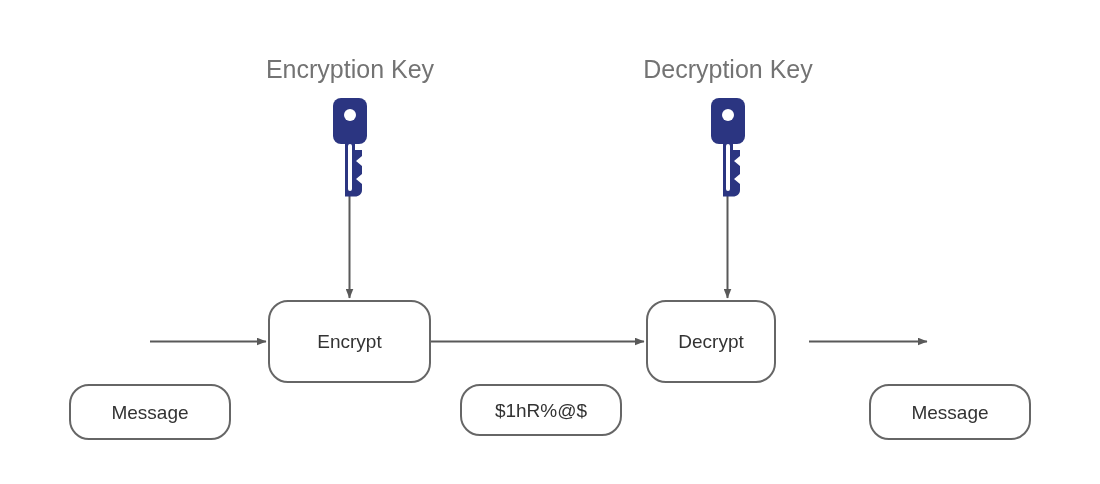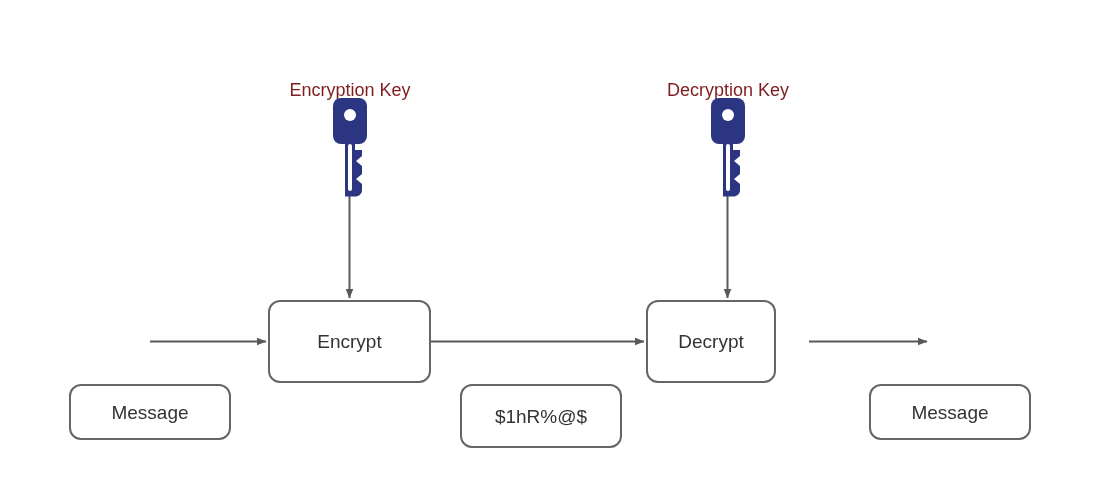--- a/index.html
+++ b/index.html
@@ -25,49 +25,48 @@
     position: absolute;
     top: 0;
     left: 0;
     width: 1100px;
     height: 484px;
   }
   .node-box {
     position: absolute;
     box-sizing: border-box;
     border: 2px solid #666666;
-    border-radius: 12px;
+    border-radius: 20px;
     background: #ffffff;
     display: flex;
     align-items: center;
     justify-content: center;
     color: #333333;
     font-size: 19px;
     font-family: "Liberation Sans", sans-serif;
     line-height: 1;
     white-space: nowrap;
   }
   .caption {
     position: absolute;
-    color: #7f1d1d;
-    font-size: 18px;
+    color: #737373;
+    font-size: 25px;
     font-family: "Liberation Sans", sans-serif;
     white-space: nowrap;
     text-align: center;
     line-height: 1;
-    margin-top: 24px;
   }
   
   #encrypt-box { left: 268px; top: 300px; width: 163px; height: 83px; }
   
   #decrypt-box { left: 646px; top: 300px; width: 130px; height: 83px; }
   
   #plaintext-box { left: 69px; top: 384px; width: 162px; height: 56px; }
   
-  #ciphertext-box { left: 460px; top: 384px; width: 162px; height: 64px; text-align: right; }
+  #ciphertext-box { left: 460px; top: 384px; width: 162px; height: 52px; text-align: right; }
   
   #output-box { left: 869px; top: 384px; width: 162px; height: 56px; }
   
   #encryption-key-caption { left: 250px; top: 57px; width: 200px; }
   #decryption-key-caption { left: 628px; top: 57px; width: 200px; }
   .key-icon { position: absolute; }
   #encryption-key-icon { left: 329px; top: 98px; }
   #decryption-key-icon { left: 707px; top: 98px; }
 </style>
 </head>

